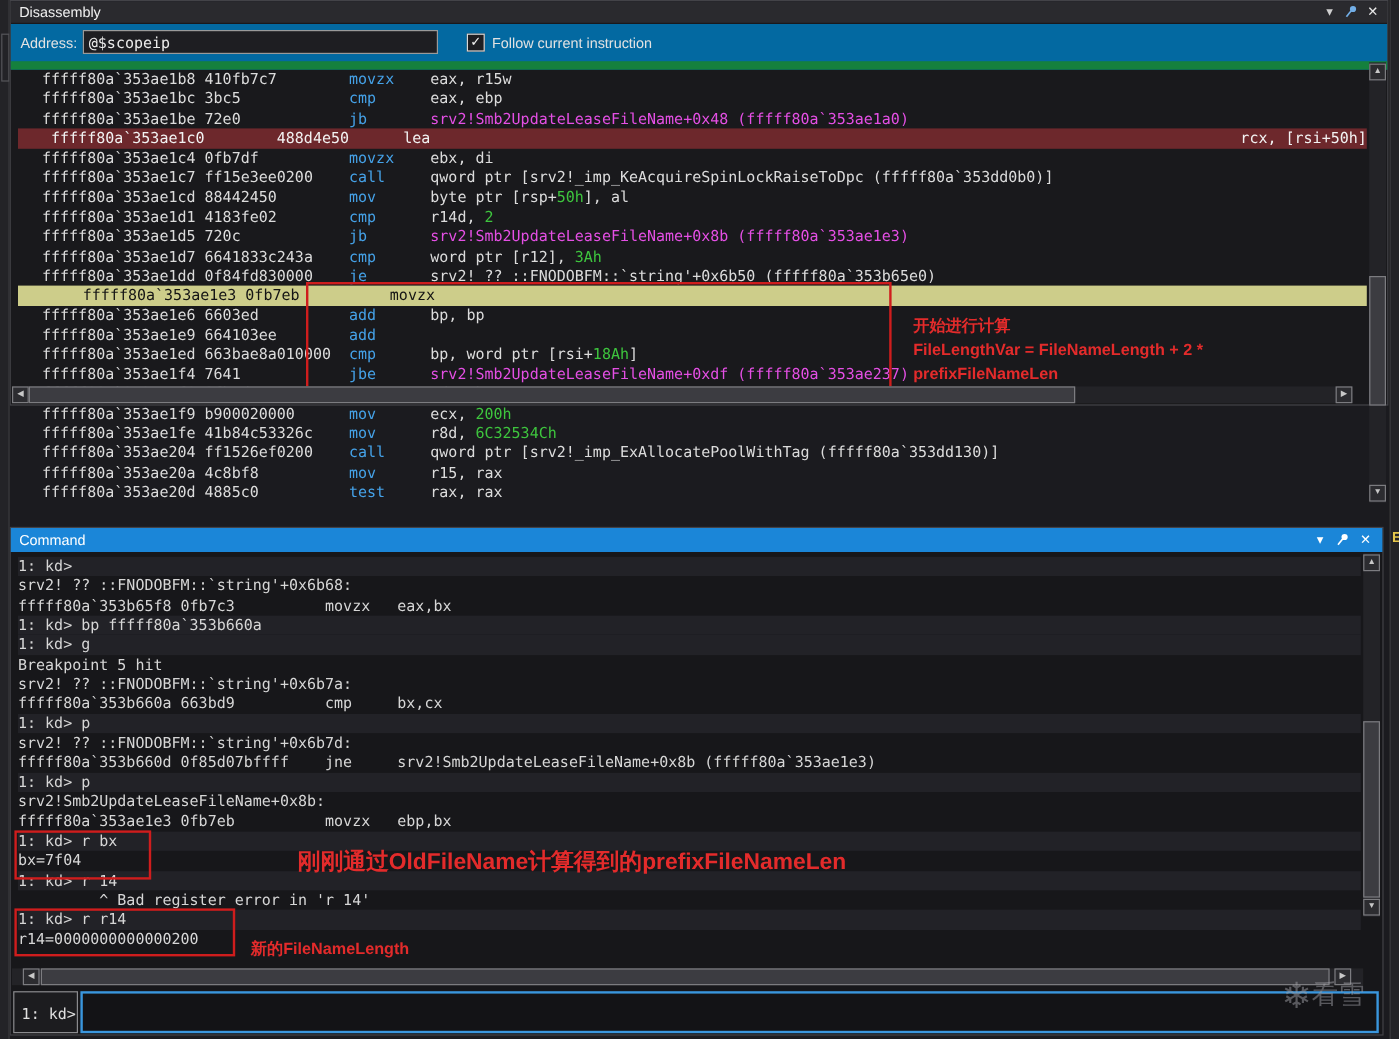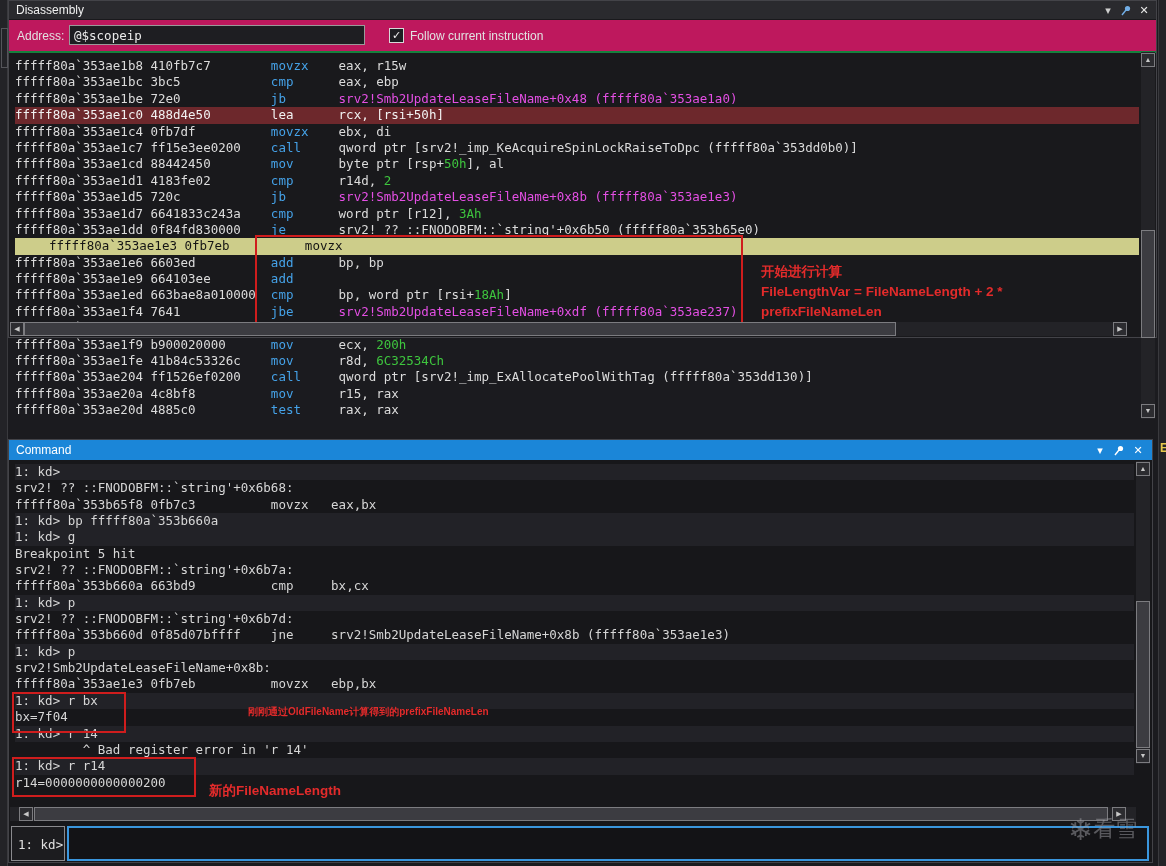--- a/index.html
+++ b/index.html
@@ -15,36 +15,36 @@
 
   
   .win{position:absolute;border:1px solid #434348;box-sizing:border-box;}
   .titlebar{position:absolute;left:0;top:0;right:0;height:18px;line-height:18px;font-size:12px;
             padding-left:7px;box-sizing:border-box;}
   .ticon{position:absolute;top:0;height:18px;line-height:18px;text-align:center;width:16px;font-size:11px;cursor:default;}
 
   
   #disasm{left:8px;top:0;width:1149px;height:338px;background:#19191c;}
   #disasm .titlebar{background:#2a2a2e;color:#f0f0f0;}
-  #disasm-toolbar{position:absolute;left:0;top:19px;right:0;height:31px;background:#be185d;border-bottom:2px solid #15803d;}
+  #disasm-toolbar{position:absolute;left:0;top:19px;right:0;height:31px;background:#0369a1;border-bottom:7px solid #15803d;}
   #addr-label{position:absolute;left:8px;top:9px;font-size:12px;color:#e2e2e2;}
   #addr-input{position:absolute;left:60px;top:5px;width:286px;height:18px;background:#1e1e22;border:1px solid #9a9a9a;
               color:#ececec;font-size:12.5px;padding:0 4px;outline:none;}
   .checkbox{position:absolute;left:380px;top:8px;width:13px;height:13px;border:1px solid #d8d8d8;background:#1e1e22;
             color:#f2f2f2;font-size:11px;line-height:13px;text-align:center;}
   #follow-label{position:absolute;left:401px;top:9px;font-size:12px;color:#e2e2e2;}
 
   #disasm-rows{position:absolute;left:6px;top:57px;right:17px;font-size:12.5px;}
   .drow{display:flex;height:16.4px;line-height:16.4px;white-space:pre;color:#dcdcdc;}
-  .drow .addr{width:18ch;flex:none;}
+  .drow .addr{width:18ch;flex:none;margin-left:20px;}
   .drow .bytes{width:16ch;flex:none;}
   .drow .mn{width:9ch;flex:none;color:#45a2e8;}
   .drow .ops{flex:1;white-space:pre;}
   .c-w{color:#dcdcdc;} .c-g{color:#3ec53e;} .c-m{color:#e44fe4;}
-  .drow.hl-red{background:#6d282c;}
+  .drow.hl-red{background:#6d282c;text-align:right;}
   .drow.hl-red span{color:#f2f2f2 !important;}
   .drow.hl-yellow{background:#cdcd8a;padding-left:34px;}
   .drow.hl-yellow span{color:#141414 !important;}
 
   #disasm-redbox{position:absolute;left:246px;top:234px;width:484px;height:86px;border:2px solid #cf1d1d;}
   #disasm-ann{position:absolute;left:752px;top:261px;color:#e32b2b;font-weight:bold;font-size:13.5px;line-height:20px;}
 
   
   .sb-track{position:absolute;background:#232327;}
   .sb-btn{position:absolute;width:12px;height:12px;border:1px solid #7c7c80;background:#2c2c30;color:#c8c8c8;
@@ -62,21 +62,21 @@
   
   #cmdwin{left:8px;top:439px;width:1145px;height:424px;background:#17171a;}
   #cmdwin .titlebar{background:#1b86d8;color:#ffffff;height:20px;line-height:20px;}
   #cmdwin .ticon{height:20px;line-height:20px;color:#ffffff;}
   #cmd-rows{position:absolute;left:6px;top:24px;right:18px;font-size:12.5px;}
   .crow{height:16.35px;line-height:16.35px;white-space:pre;color:#d6d6d6;}
   .crow.prompt{background:#222227;}
 
   #cmd-redbox1{position:absolute;left:3px;top:252px;width:110px;height:37px;border:2px solid #cf1d1d;}
   #cmd-redbox2{position:absolute;left:3px;top:317px;width:180px;height:36px;border:2px solid #cf1d1d;}
-  #cmd-ann1{position:absolute;left:239px;top:265px;color:#e32b2b;font-weight:bold;font-size:10px;}
+  #cmd-ann1{position:absolute;left:239px;top:265px;color:#e32b2b;font-weight:bold;font-size:19px;}
   #cmd-ann2{position:absolute;left:200px;top:342px;color:#e32b2b;font-weight:bold;font-size:13.5px;}
 
   #cmd-vscroll{right:2px;top:21px;width:14px;height:303px;}
   #cmd-vscroll .up{left:0;top:1px;}
   #cmd-vscroll .thumb{left:0;top:140px;width:12px;height:145px;}
   #cmd-vscroll .down{left:0;bottom:1px;}
   #cmd-hscroll{left:1px;top:367px;height:14px;width:1126px;}
   #cmd-hscroll .left{left:9px;top:0;}
   #cmd-hscroll .thumb{left:24px;top:0;width:1072px;height:12px;}
   #cmd-hscroll .right{right:10px;top:0;}

